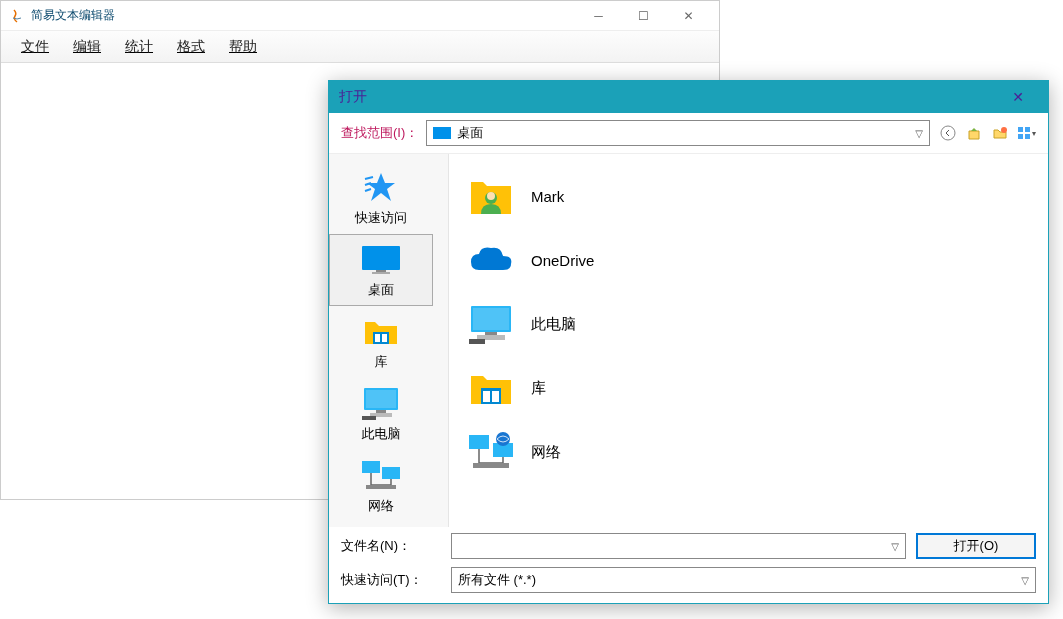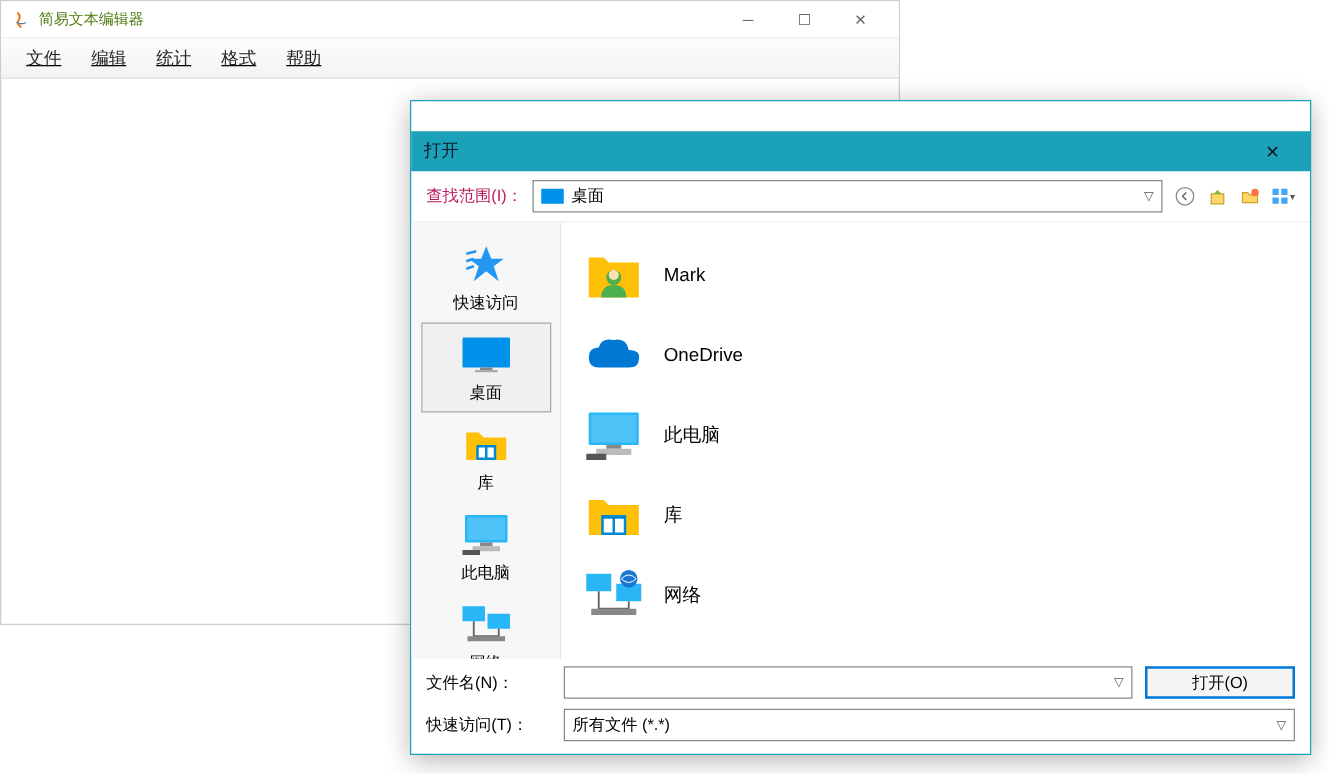--- a/index.html
+++ b/index.html
@@ -2,43 +2,43 @@
 <html><head>
 <meta charset="utf-8">
 <style>
 * { box-sizing: border-box; margin: 0; padding: 0; font-family: "Microsoft YaHei", "SimSun", sans-serif; }
 body { background: #fff; width: 1063px; height: 619px; position: relative; overflow: hidden; }
 
 
 .editor-window { position: absolute; left: 0; top: 0; width: 720px; height: 500px; border: 1px solid #ccc; background: #fff; }
 .editor-titlebar { height: 30px; display: flex; align-items: center; padding: 0 8px; background: #fff; border-bottom: 1px solid #eee; }
 .java-icon { width: 16px; height: 16px; margin-right: 6px; display: inline-flex; align-items: center; justify-content: center; }
-.editor-title { font-size: 12px; color: #4d7c0f; flex: 1; }
+.editor-title { font-size: 12px; color: #0c4a6e; flex: 1; }
 .win-controls { display: flex; }
 .win-btn { width: 45px; height: 28px; display: flex; align-items: center; justify-content: center; font-size: 12px; color: #666; cursor: pointer; }
 .menubar { height: 32px; display: flex; align-items: center; padding: 0 8px; background: linear-gradient(#fdfdfd, #f3f3f3); border-bottom: 1px solid #ddd; text-decoration: underline; }
 .menu-item { padding: 4px 12px; font-size: 14px; color: #222; cursor: pointer; }
 .editor-body { flex: 1; background: #fff; }
 
 
 .open-dialog { position: absolute; left: 328px; top: 80px; width: 721px; height: 524px; background: #fff; box-shadow: 0 4px 20px rgba(0,0,0,0.3); border: 1px solid #1ba1b8; display: flex; flex-direction: column; }
-.dlg-titlebar { height: 32px; background: #1ba1b8; display: flex; align-items: center; padding: 0 10px; color: #0f172a; margin-top: 24px; }
+.dlg-titlebar { height: 32px; background: #1ba1b8; display: flex; align-items: center; padding: 0 10px; color: #4c1d95; }
 .dlg-title { font-size: 14px; flex: 1; }
 .dlg-close { width: 40px; height: 32px; display: flex; align-items: center; justify-content: center; font-size: 14px; cursor: pointer; }
 
 .lookup-row { height: 40px; display: flex; align-items: center; padding: 6px 12px; gap: 8px; }
 .lookup-label { font-size: 13px; color: #be185d; }
 .lookup-combo { flex: 1; height: 26px; border: 1px solid #888; display: flex; align-items: center; padding: 0 6px; font-size: 13px; position: relative; background: #fff; }
 .lookup-combo .desktop-mini { width: 18px; height: 12px; background: #0091ea; margin-right: 6px; }
 .lookup-combo .chev { margin-left: auto; font-size: 10px; color: #555; }
 .tool-icons { display: flex; gap: 6px; align-items: center; }
 .tool-icon { width: 20px; height: 20px; display: flex; align-items: center; justify-content: center; cursor: pointer; }
 
 .dlg-body { flex: 1; display: flex; border-top: 1px solid #eee; overflow: hidden; }
-.places { width: 120px; background: #f7f7f7; border-right: 1px solid #e5e5e5; padding: 8px 0; display: flex; flex-direction: column; align-items: center; }
+.places { width: 120px; background: #f7f7f7; border-right: 1px solid #e5e5e5; padding: 8px 0; display: flex; flex-direction: column; align-items: flex-start; }
 .place-item { width: 104px; padding: 6px 4px; display: flex; flex-direction: column; align-items: center; gap: 4px; font-size: 13px; cursor: pointer; border: 1px solid transparent; }
 .place-item.selected { background: #f0f0f0; border: 1px solid #aaa; }
 .place-icon { width: 42px; height: 36px; display: flex; align-items: center; justify-content: center; }
 
 .file-list { flex: 1; background: #fff; overflow-y: scroll; padding: 10px 12px; }
 .file-item { display: flex; align-items: center; gap: 16px; padding: 8px 6px; cursor: pointer; font-size: 15px; }
 .file-icon { width: 48px; height: 48px; display: flex; align-items: center; justify-content: center; flex-shrink: 0; }
 
 .dlg-footer { padding: 6px 12px 10px; display: flex; flex-direction: column; gap: 8px; }
 .footer-row { display: flex; align-items: center; gap: 10px; }

